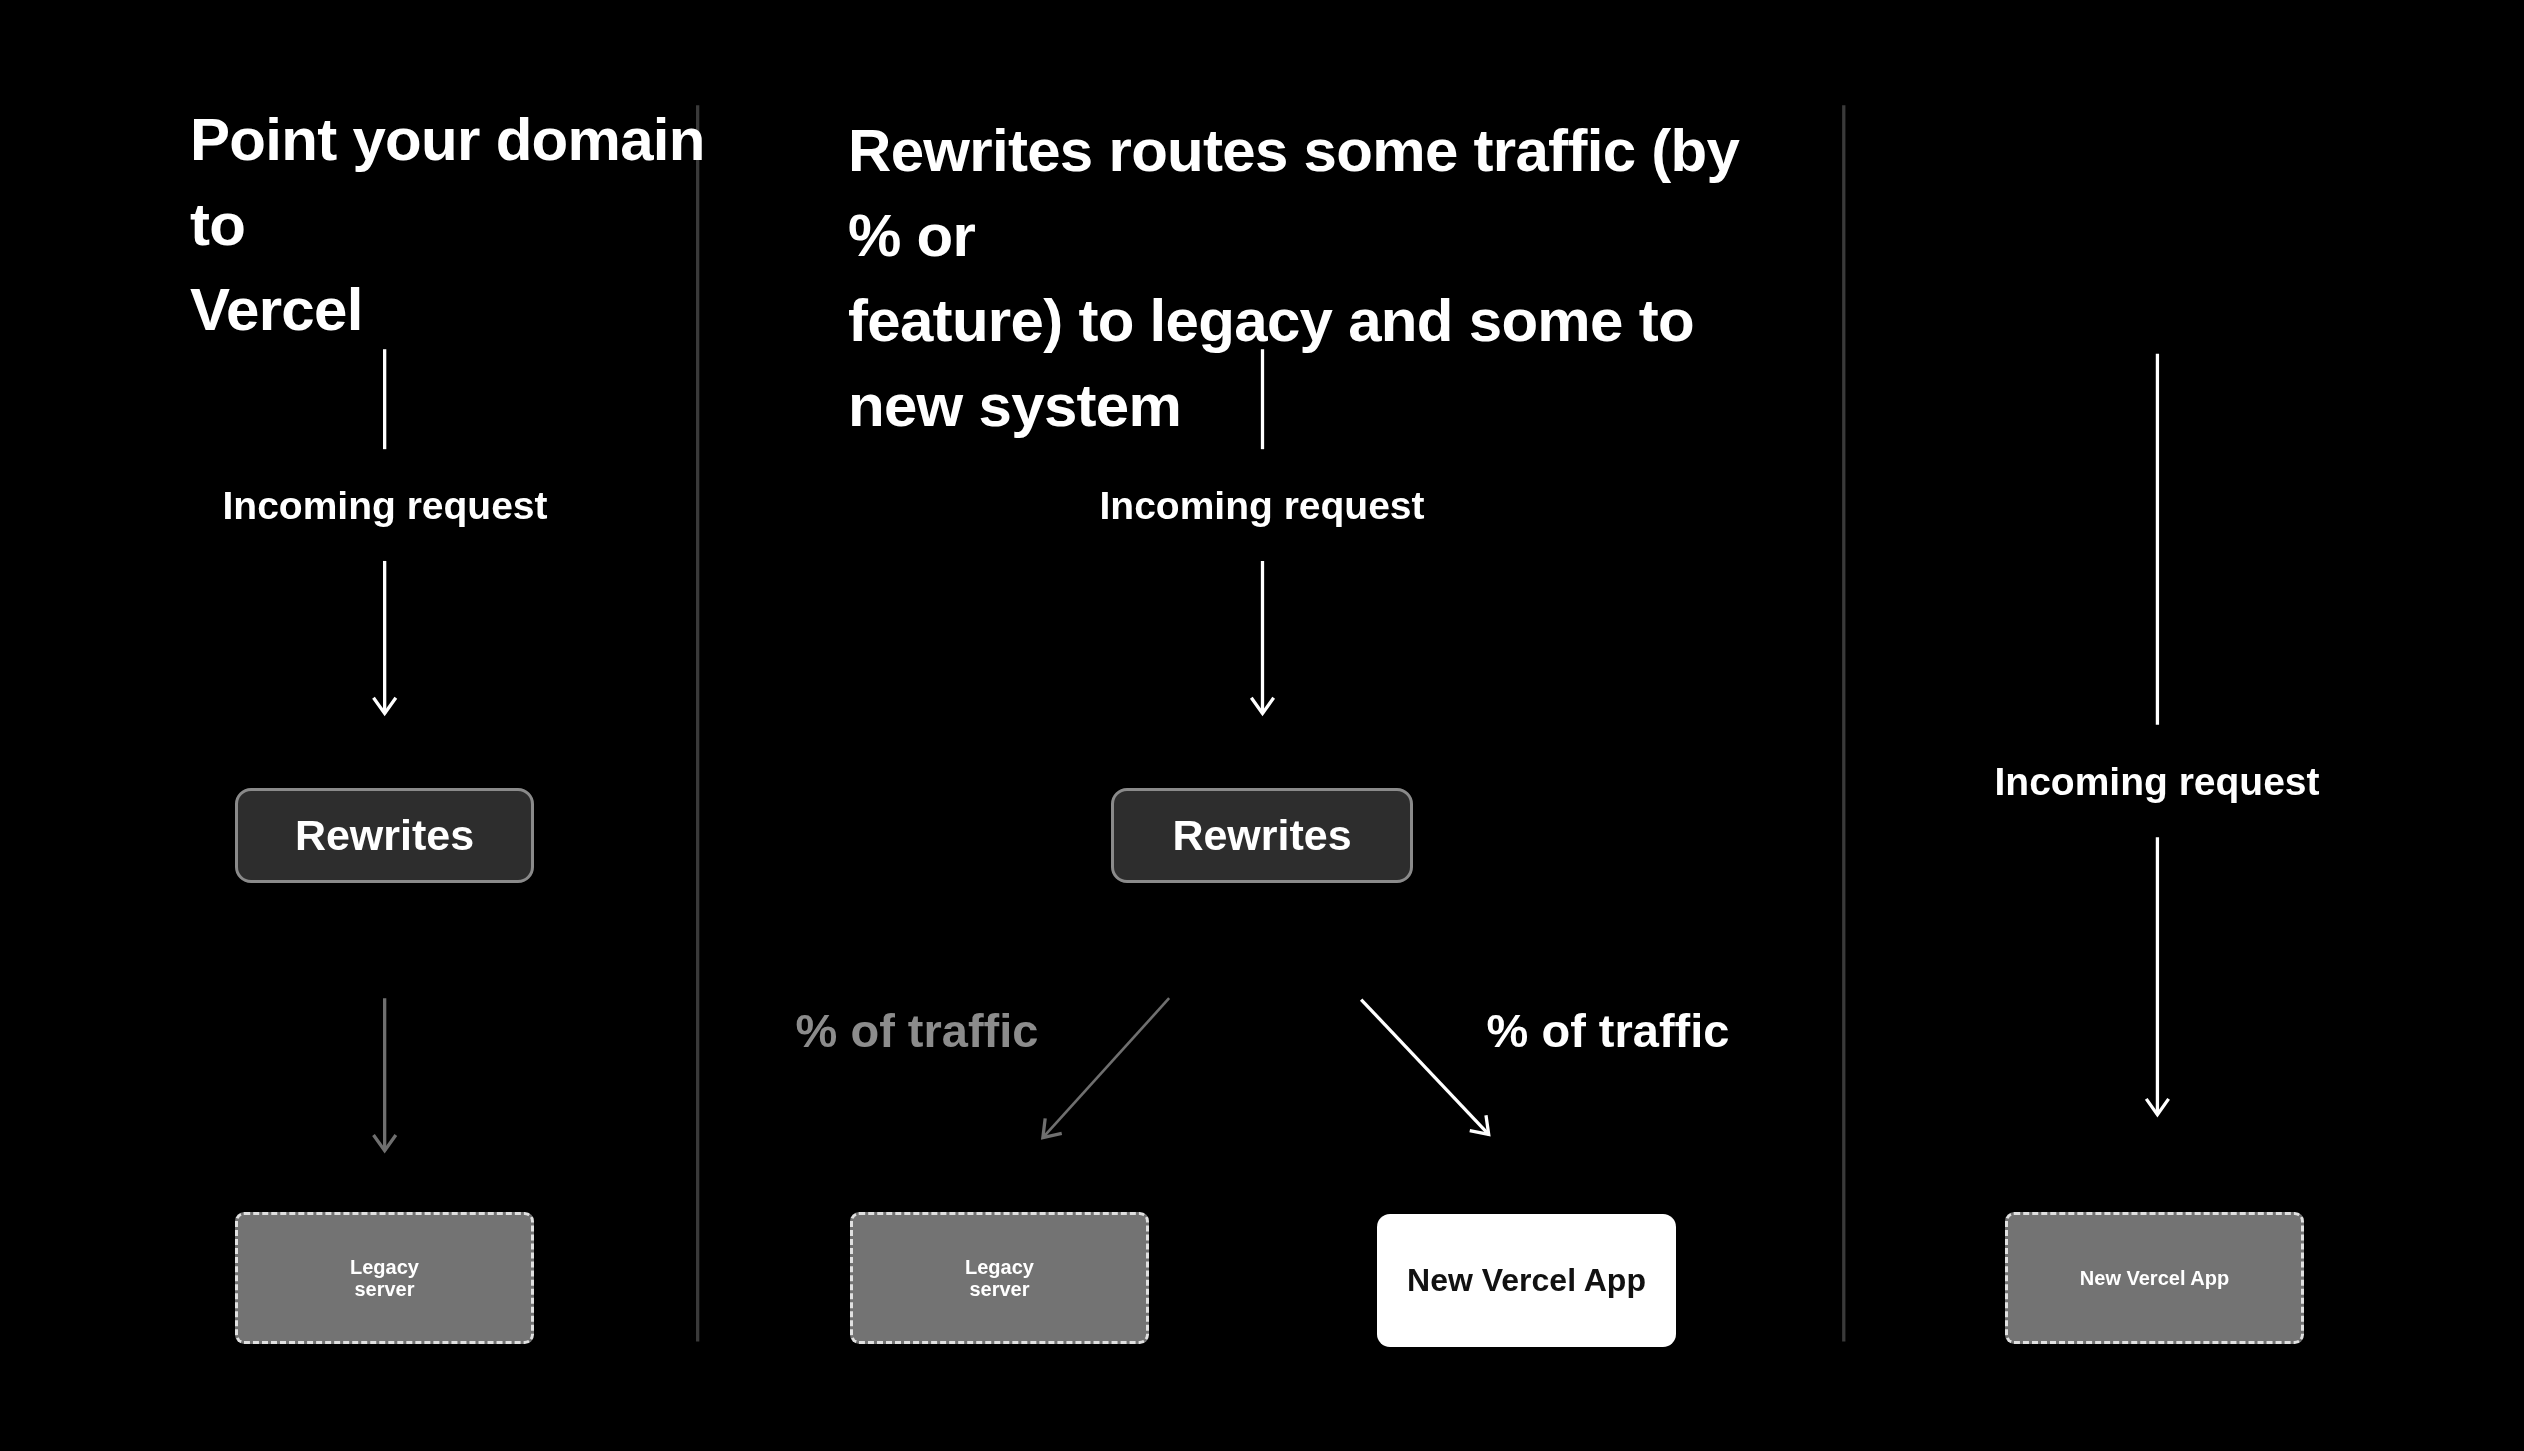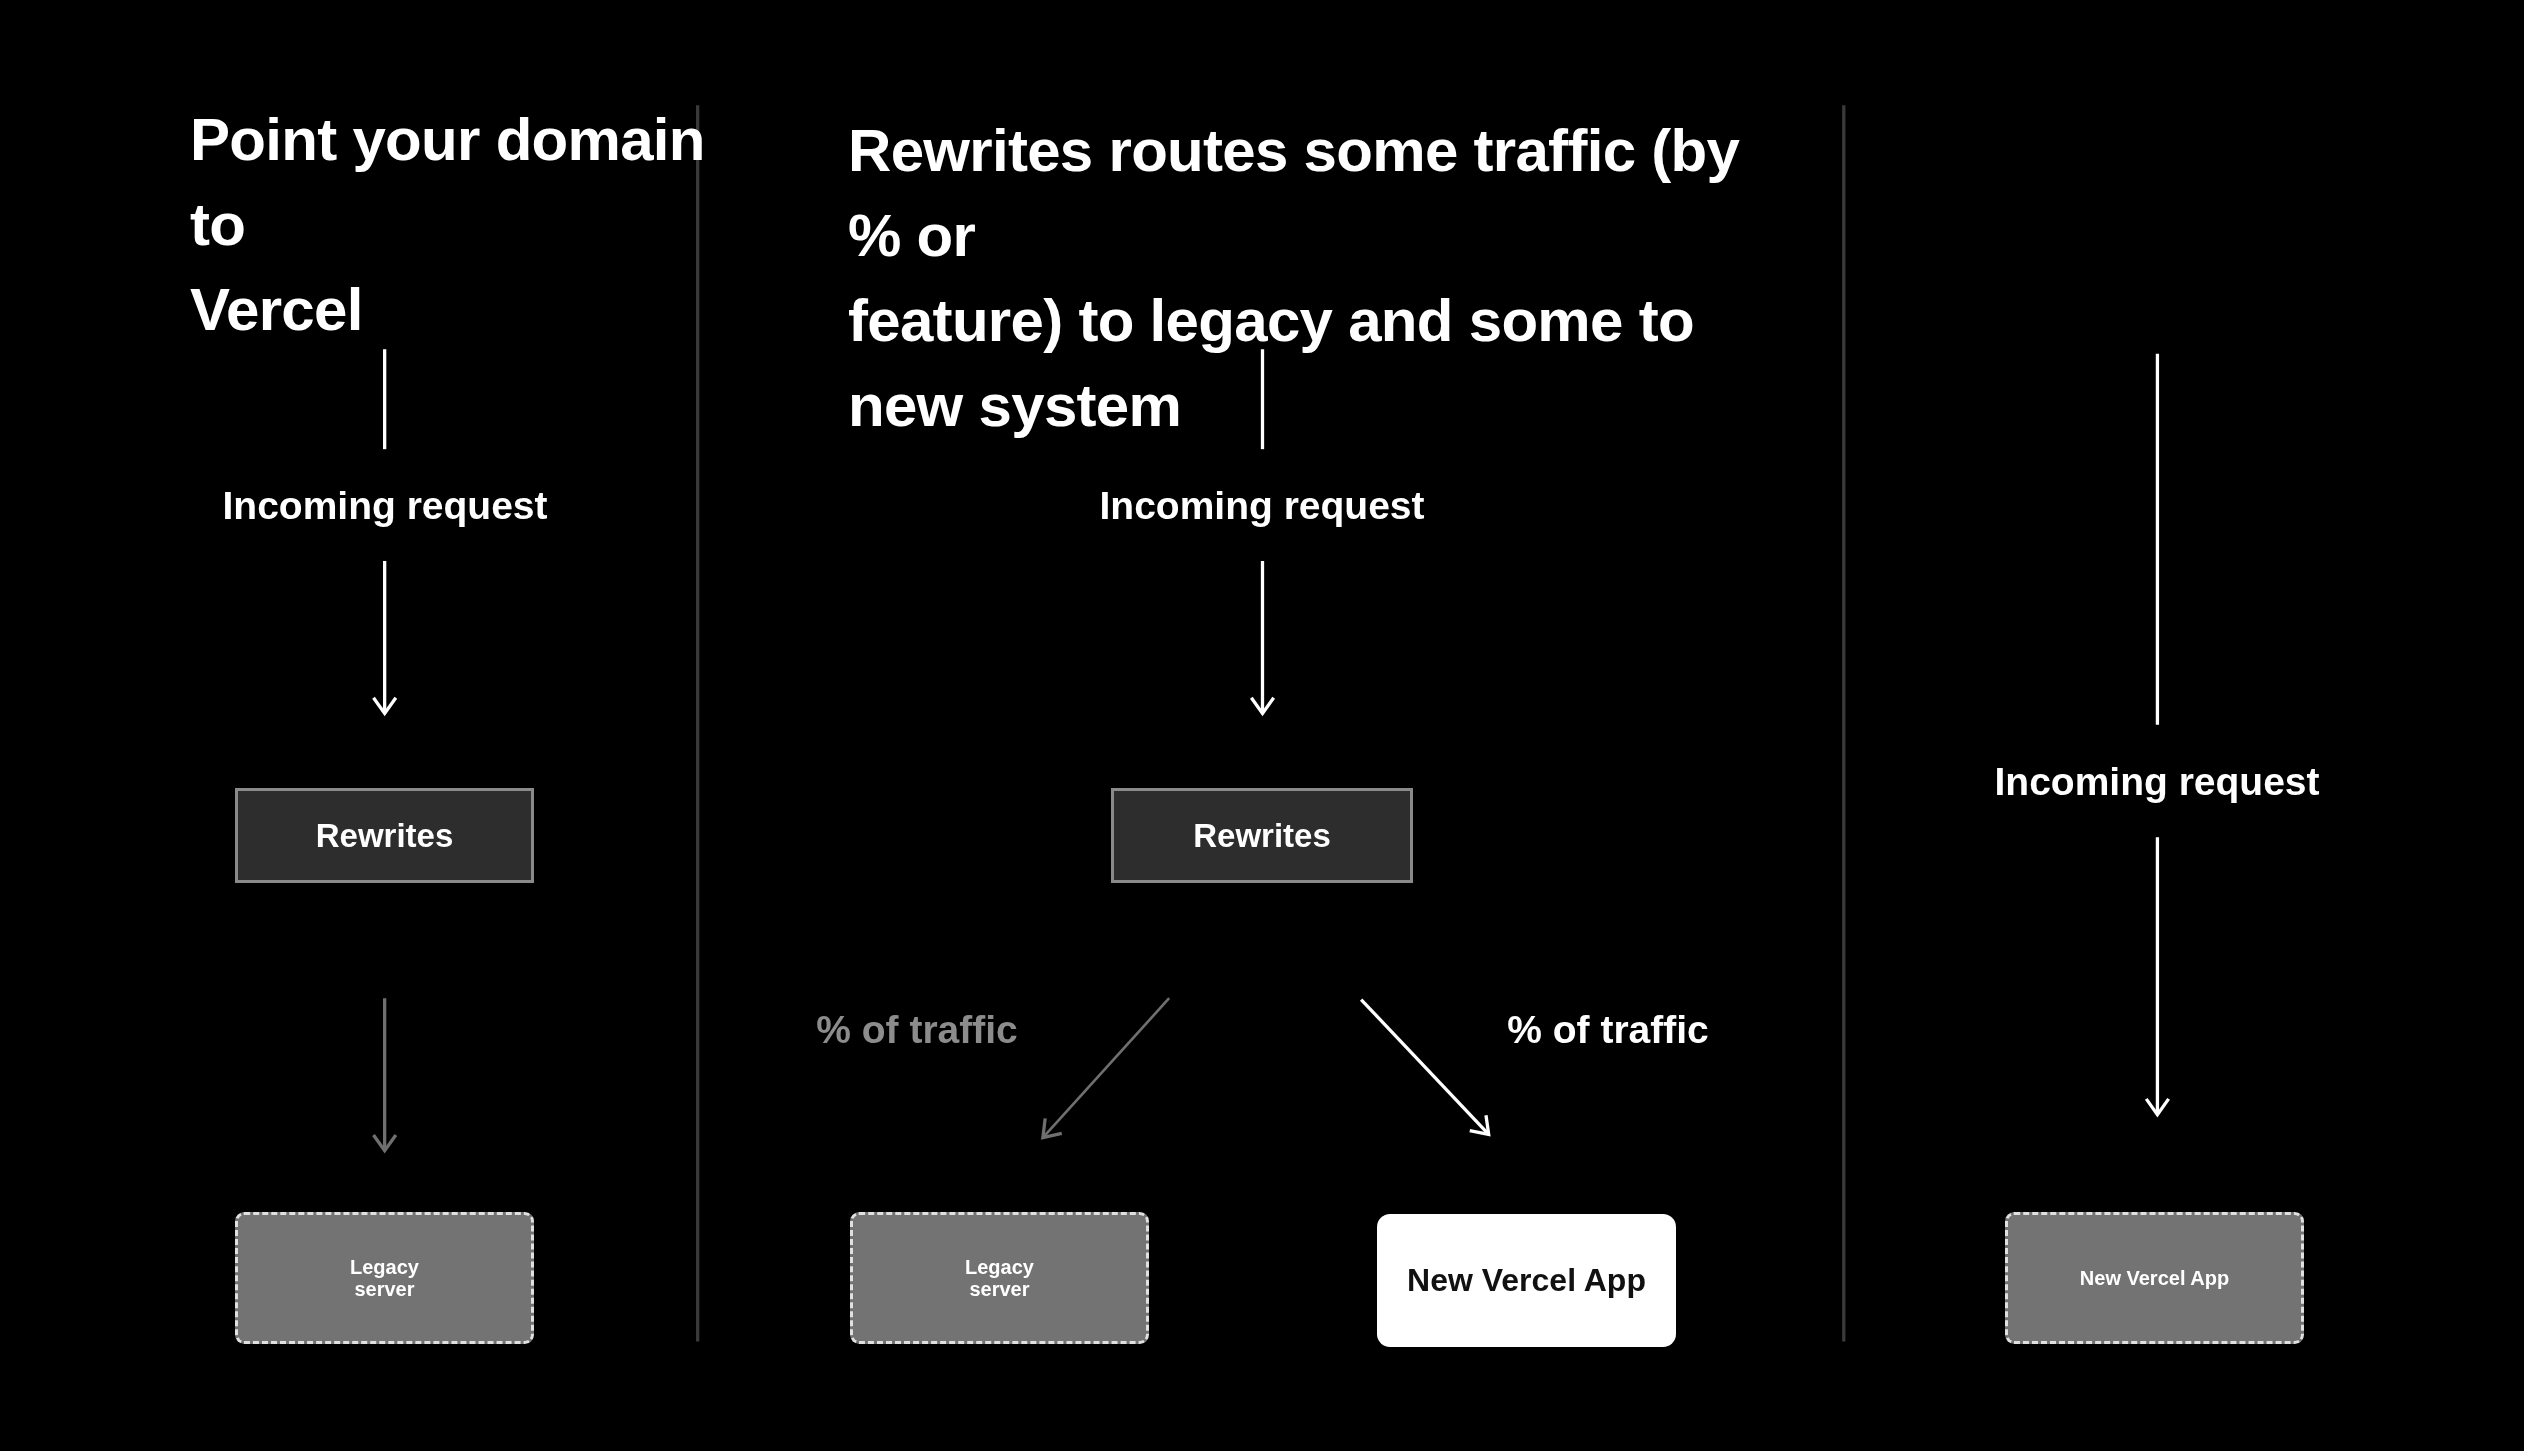--- a/index.html
+++ b/index.html
@@ -29,42 +29,42 @@
   .flow-label {
     position: absolute;
     color: #ffffff;
     font-size: 39px;
     font-weight: 700;
     transform: translate(-50%, -50%);
     white-space: nowrap;
   }
   .traffic-label {
     position: absolute;
-    font-size: 39px;
+    font-size: 47px;
     font-weight: 700;
     transform: translate(-50%, -50%);
     white-space: nowrap;
     text-align: right;
   }
   .traffic-label.gray { color: #8c8c8c; }
   .traffic-label.white { color: #ffffff; }
   .node {
     position: absolute;
     display: flex;
     align-items: center;
     justify-content: center;
     text-align: center;
     box-sizing: border-box;
   }
   .node-rewrites {
     background: #2d2d2d;
     border: 3.3px solid #8a8a8a;
-    border-radius: 0;
+    border-radius: 16px;
     color: #ffffff;
-    font-size: 33px;
+    font-size: 43px;
     font-weight: 700;
   }
   .node-dashed {
     background: #737373;
     border: 3.3px dashed #e0e0e0;
     border-radius: 9.2px;
     color: #ffffff;
     font-size: 20px;
     font-weight: 700;
     line-height: 1.12;

